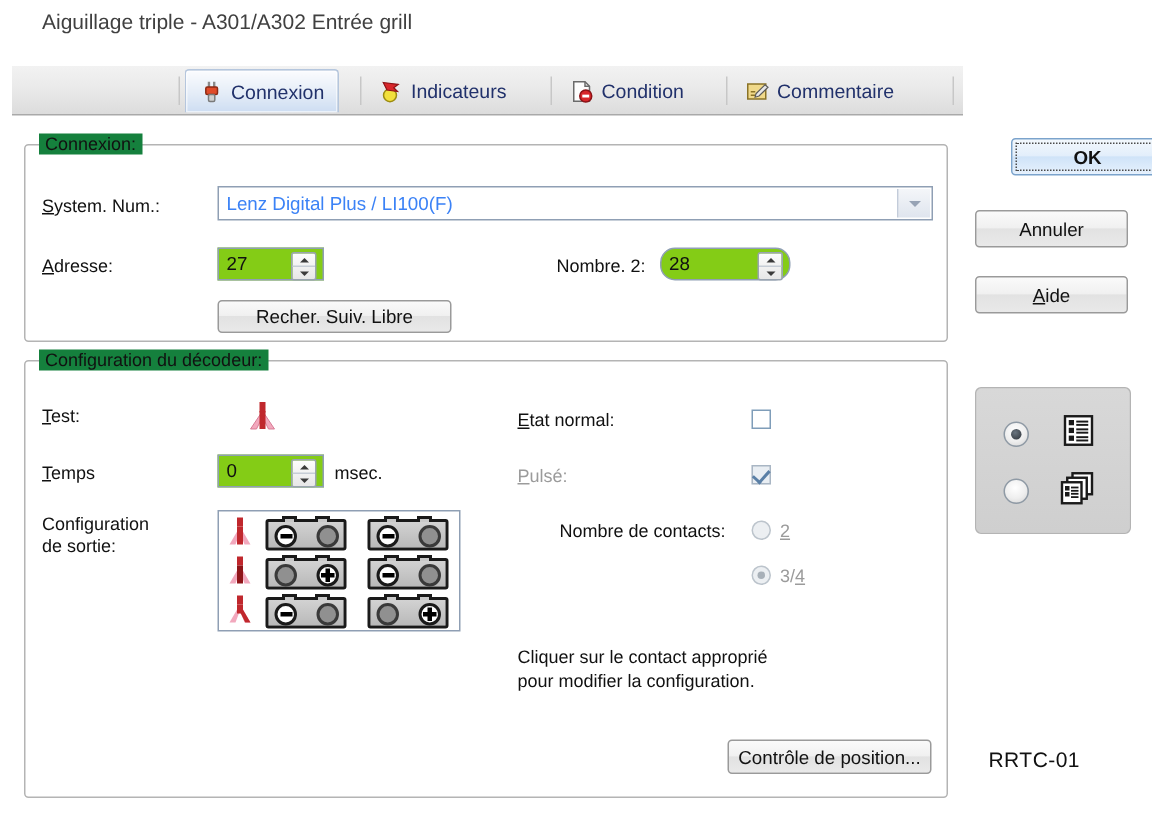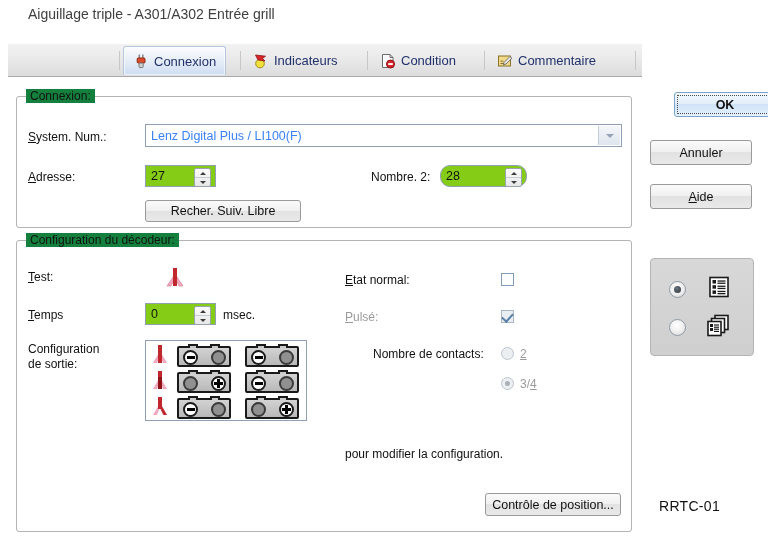--- a/index.html
+++ b/index.html
@@ -450,20 +450,21 @@
   <span class="rad dis" style="left:501px;top:347px;"></span>
   <div class="lbl dis" style="left:520px;top:347px;">
     <span class="u">2</span>
   </div>
 
   <span class="rad dis" style="left:501px;top:377px;">
     <i class="dot" style="background:#a8b0b8;"></i>
   </span>
   <div class="lbl dis" style="left:520px;top:377px;">3/<span class="u">4</span></div>
 
+  <div class="hint" style="left:345px;top:431px;">Cliquer sur le contact approprié</div>
   <div class="hint" style="left:345px;top:447px;">pour modifier la configuration.</div>
 
   <div class="btn" style="left:485px;top:493px;width:136px;height:23px;">Contrôle de position...</div>
 
   <div class="btn primary" style="left:674px;top:92px;width:102px;height:25px;">
     <span>OK</span>
     <span class="inner"></span>
   </div>
   <div class="btn" style="left:650px;top:140px;width:102px;height:25px;">Annuler</div>
   <div class="btn" style="left:650px;top:184px;width:102px;height:25px;">

